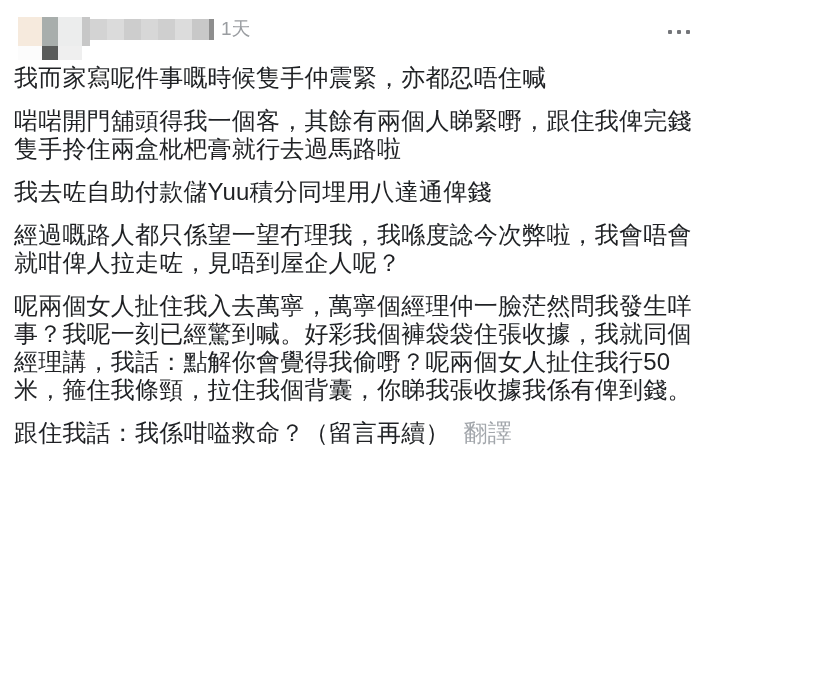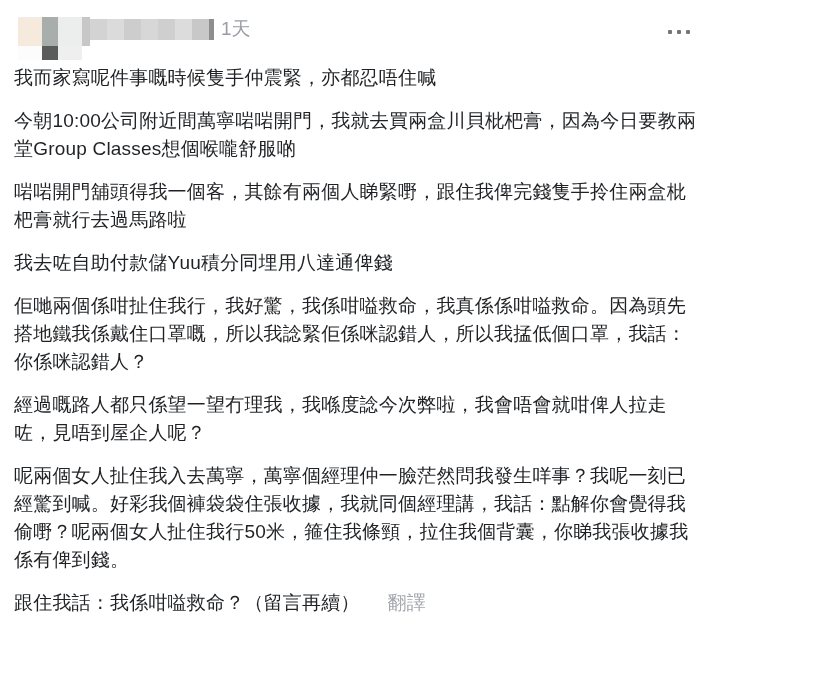--- a/index.html
+++ b/index.html
@@ -61,31 +61,31 @@
   }
   .more-options .dot {
     width: 4px;
     height: 4px;
     border-radius: 1px;
     background: #74767a;
   }
   
   .post-body {
     padding: 2px 12px 0 14px;
-    font-size: 19px;
+    font-size: 24px;
     line-height: 28px;
     color: #1f2124;
     letter-spacing: 0.2px;
   }
   .post-body p {
     margin: 0 0 15px 0;
   }
   .translate-link {
     color: #a2a6ab;
-    margin-left: 28px;
+    margin-left: 14px;
     cursor: pointer;
   }
 </style>
 </head>
 <body>
 
 <div class="post-card">
 
   <div class="post-header">
 
@@ -120,22 +120,20 @@
     <div class="more-options">
       <span class="dot"></span>
       <span class="dot"></span>
       <span class="dot"></span>
     </div>
 
   </div>
 
   <div class="post-body">
       <p><span>我而家寫呢件事嘅時候隻手仲震緊，亦都忍唔住喊</span></p>
-      <p><span>今朝10:00公司附近間萬寧啱啱開門，我就去買兩盒川貝枇杷膏，因為今日要教兩堂Group Classes想個喉嚨舒服啲</span></p>
       <p><span>啱啱開門舖頭得我一個客，其餘有兩個人睇緊嘢，跟住我俾完錢隻手拎住兩盒枇杷膏就行去過馬路啦</span></p>
       <p><span>我去咗自助付款儲Yuu積分同埋用八達通俾錢</span></p>
-      <p><span>佢哋兩個係咁扯住我行，我好驚，我係咁嗌救命，我真係係咁嗌救命。因為頭先搭地鐵我係戴住口罩嘅，所以我諗緊佢係咪認錯人，所以我掹低個口罩，我話：你係咪認錯人？</span></p>
       <p><span>經過嘅路人都只係望一望冇理我，我喺度諗今次弊啦，我會唔會就咁俾人拉走咗，見唔到屋企人呢？</span></p>
       <p><span>呢兩個女人扯住我入去萬寧，萬寧個經理仲一臉茫然問我發生咩事？我呢一刻已經驚到喊。好彩我個褲袋袋住張收據，我就同個經理講，我話：點解你會覺得我偷嘢？呢兩個女人扯住我行50米，箍住我條頸，拉住我個背囊，你睇我張收據我係有俾到錢。</span></p>
       <p><span>跟住我話：我係咁嗌救命？（留言再續）</span><span class="translate-link">翻譯</span></p>
     </div>
 
 </div>
 
 </body></html>

